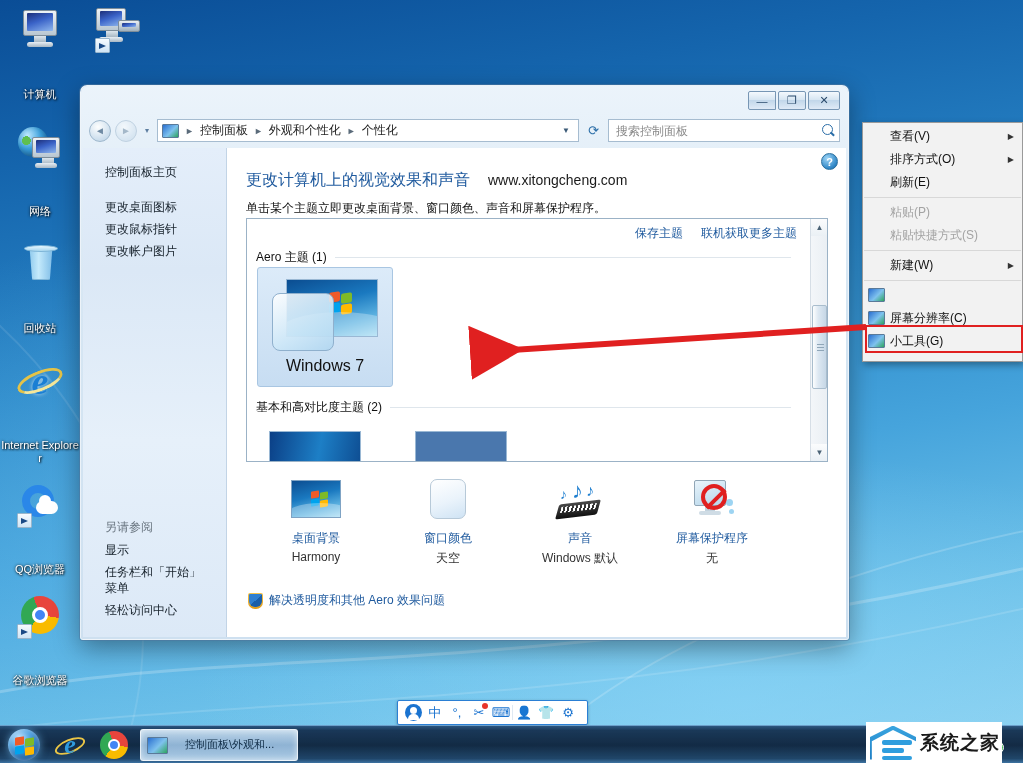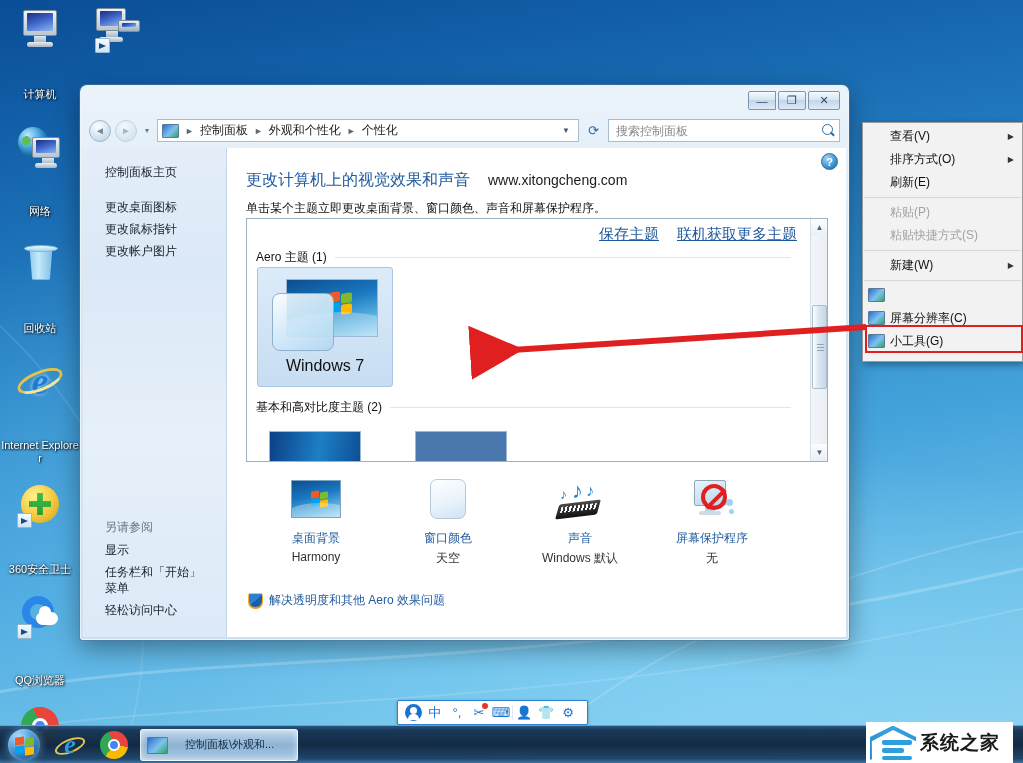--- a/index.html
+++ b/index.html
@@ -182,21 +182,21 @@
   #head-row{ display:flex; align-items:baseline; gap:18px; padding:22px 0 0 18px;}
   #page-h1 { font-size:16px; color:#1f5a9e; font-weight:normal; }
   #wm-url { font-size:14px; color:#1a1a1a; }
   #subtitle { font-size:12px; color:#111; padding:9px 0 0 18px; }
 
   #theme-panel {
     position:absolute; left:18px; top:70px; right:18px; height:244px;
     border:1px solid #9bb2c6; background:#fff; overflow:hidden;
   }
   #theme-toplinks{ position:absolute; right:30px; top:6px; display:flex; gap:18px; }
-  .tlink { font-size:15px; color:#1f5a9e; cursor:default;text-decoration:underline;}
+  .tlink { font-size:12px; color:#1f5a9e; cursor:default;}
   .group-head { position:absolute; left:9px; right:36px; display:flex; align-items:center; gap:8px; }
   .group-head .gtxt{ font-size:12px; color:#111; white-space:nowrap;}
   .group-head .gline{ flex:1; height:1px; background:#dfe6ec; }
 
   .theme-tile{
     position:absolute; width:136px; height:120px;
     border:1px solid #a9c6e2; border-radius:3px;
     background: linear-gradient(#dcebf9,#c7ddf2);
     display:flex; flex-direction:column; align-items:center; justify-content:flex-start;
   }
@@ -357,21 +357,21 @@
   .tray-lang{ color:#e9f3fb; font-size:11px; cursor:default;}
   .tray-ic{ width:18px;height:18px; position:relative; cursor:default;}
   .tray-360{position:absolute;left:1px;top:2px;width:15px;height:14px;border-radius:2px;
      background:linear-gradient(#dfe8ef,#9fb2c0);}
   .tray-360:after{content:"";position:absolute;right:-2px;bottom:-2px;width:11px;height:11px;border-radius:50%;
      background:radial-gradient(circle at 35% 30%,#7fe08a,#27a83c);border:1px solid #fff;}
   #clock{ color:#eaf4fc; font-size:11px; line-height:13px; text-align:center; cursor:default;}
 
   
   #watermark{
-    position:absolute; left:866px; top:722px; width:147px; height:41px;
+    position:absolute; left:866px; top:722px; width:136px; height:41px;
     background:#ffffff; display:flex; align-items:center; gap:4px; padding-left:4px;
   }
   #wm-logo{ width:46px;height:34px; position:relative; }
   #wm-logo .hood{position:absolute;left:0;top:0;width:46px;height:34px;
       background:linear-gradient(#3aa5e0,#1d7ec4);
       clip-path: polygon(50% 0, 100% 34%, 100% 46%, 50% 13%, 4% 46%, 4% 100%, 0 100%, 0 34%);}
   #wm-logo .b1{position:absolute;left:12px;top:14px;width:30px;height:5px;background:#2f9ede;border-radius:2px;}
   #wm-logo .b2{position:absolute;left:12px;top:22px;width:22px;height:5px;background:#2f9ede;border-radius:2px;}
   #wm-logo .b3{position:absolute;left:12px;top:30px;width:30px;height:4px;background:#2f9ede;border-radius:2px;}
   #wm-text{ font-size:19px; font-weight:bold; color:#1a1a1a; letter-spacing:1px; }
@@ -418,27 +418,20 @@
     </div>
 
     <div class="desk-icon" style="margin-top:22px">
       <div class="glyph">
         <div class="ie-e">e</div>
           <div class="ie-ring"></div>
       </div>
       <div class="label">Internet Explorer</div>
     </div>
 
-    <div class="desk-icon" style="margin-top:16px">
-      <div class="glyph">
-        <div class="shield360"></div>
-        <div class="shortcut-badge"></div>
-      </div>
-      <div class="label">360安全卫士</div>
-    </div>
 
     <div class="desk-icon" style="margin-top:16px">
       <div class="glyph">
         <div class="qq">
             <div class="qq-ring"></div>
             <div class="qq-cloud"></div>
           </div>
         <div class="shortcut-badge"></div>
       </div>
       <div class="label">QQ浏览器</div>

